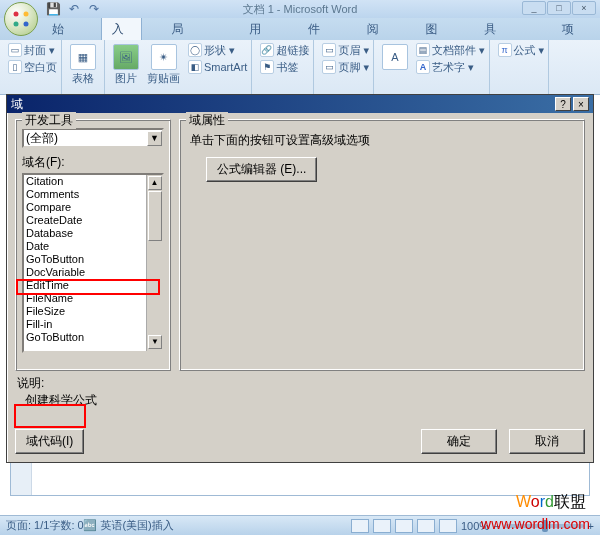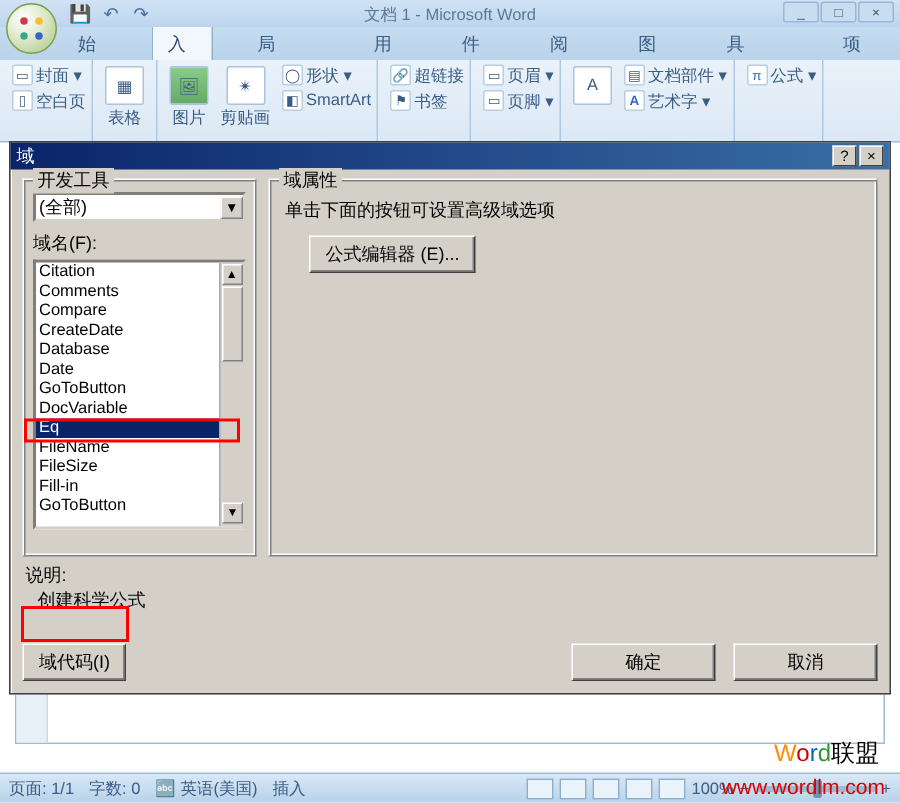--- a/index.html
+++ b/index.html
@@ -53,30 +53,30 @@
 
 .red-box { position: absolute; border: 2px solid #ff0000; pointer-events: none; z-index:5;}
 
 .right-panel { flex: 1; }
 .hint { font-size: 12px; margin: 4px 0 8px 4px; }
 .btn { background: #d4d0c8; border: 1px solid #fff; border-right-color:#404040; border-bottom-color:#404040; box-shadow: inset -1px -1px 0 #808080; padding: 3px 10px; font-size: 12px; cursor:pointer; font-family:inherit;}
 
 .desc-area { padding: 4px 0 8px 2px; font-size:12px;}
 .dlg-footer { display:flex; justify-content:space-between; padding: 4px 8px 8px 8px; align-items:flex-start;}
 .footer-right { display:flex; gap:12px;}
-.footer-right .btn { width: 96px; text-align:center;}
+.footer-right .btn { width: 76px; text-align:center;}
 
 
 .doc-area { position:absolute; left:10px; top:448px; right:10px; height:48px; background:#fff; border:1px solid #9fbad5;}
 .doc-area::before { content:""; position:absolute; left:0; top:0; width:20px; height:100%; background:#e7eff7; border-right:1px solid #ccd9e7;}
 .ruler { position:absolute; left:10px; top:440px; right:10px; height:8px; background:#f7fbff; border:1px solid #c6d9ec; border-bottom:none;}
 
 
 .status { position:absolute; left:0; bottom:0; width:100%; height:20px; background:linear-gradient(#d8e8f6,#b8d2ea); border-top:1px solid #9fbad5; display:flex; align-items:center; font-size:11px; color:#3a5d85; padding:0 6px; justify-content:space-between;}
-.status-left { display:flex; gap:10px;}
+.status-left { display:flex; gap:0;}
 .status-right { display:flex; gap:4px; align-items:center;}
 .view-btn { width:18px; height:14px; border:1px solid #8aaed1; background:#eaf2fa;}
 .zoom-track { width:80px; height:4px; background:#9fbad5; position:relative; border-radius:2px;}
 .zoom-thumb { position:absolute; left:38px; top:-4px; width:6px; height:12px; background:#6b94bc; border-radius:2px;}
 
 .watermark { position:absolute; right:14px; bottom:22px; font-size:16px; font-weight:normal; }
 .watermark .w1{color:#ff8c00;} .watermark .w2{color:#c00;} .watermark .w3{color:#06c;} .watermark .w4{color:#393;}
 .url { position:absolute; right:10px; bottom:3px; font-size:14px; color:#d00;}
 </style>
 </head>
@@ -227,21 +227,21 @@
         <div class="listbox">
           <div class="list-inner" id="listInner">
               <div class="list-item">Citation</div>
               <div class="list-item">Comments</div>
               <div class="list-item">Compare</div>
               <div class="list-item">CreateDate</div>
               <div class="list-item">Database</div>
               <div class="list-item">Date</div>
               <div class="list-item">GoToButton</div>
               <div class="list-item">DocVariable</div>
-              <div class="list-item selected">Eq</div>
+              <div class="list-item">EditTime</div>
               <div class="list-item">FileName</div>
               <div class="list-item">FileSize</div>
               <div class="list-item">Fill-in</div>
               <div class="list-item">GoToButton</div>
             </div>
           <div class="list-sb">
             <div class="sb-btn">▲</div>
             <div class="sb-thumb"></div>
             <div class="sb-btn" style="position:absolute;bottom:1px;left:1px">▼</div>
           </div>

